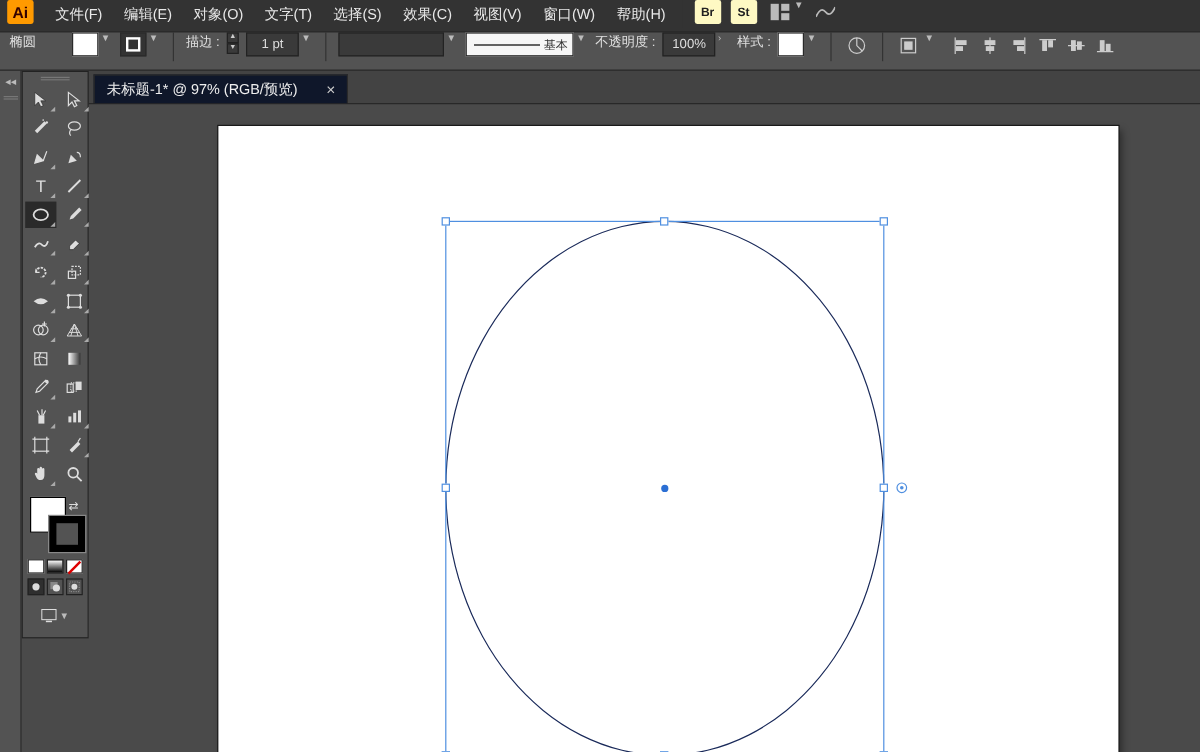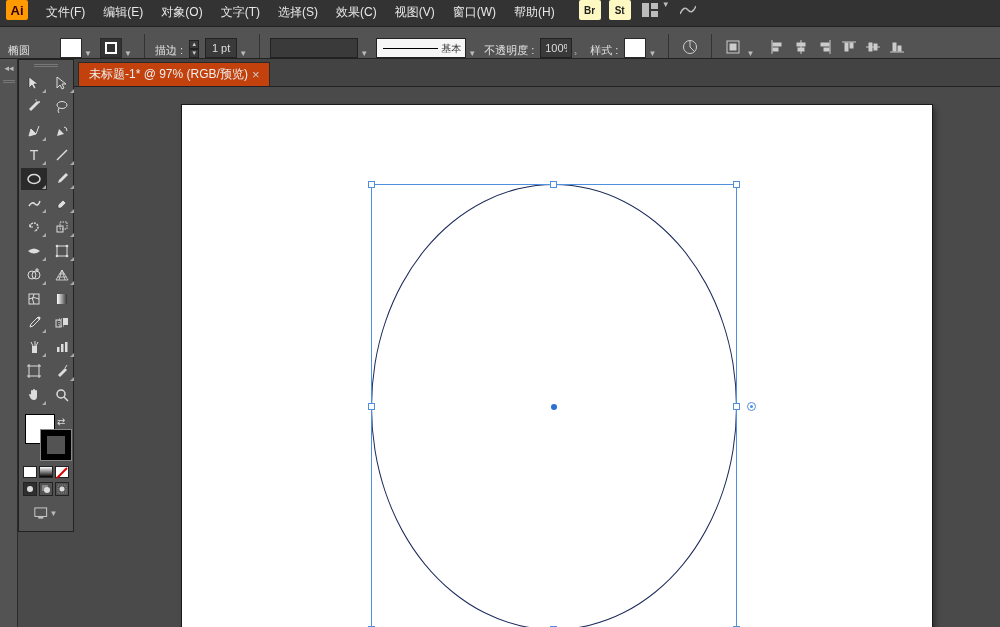--- a/index.html
+++ b/index.html
@@ -6,47 +6,47 @@
   body { background: #4a4a4a; width: 1000px; height: 627px; overflow: hidden; color: #e0e0e0; font-size: 12px; user-select: none; }
 
   
   .menubar { height: 26px; background: #333333; display: flex; padding-left: 6px; gap: 2px; }
   .ai-logo { width: 22px; height: 20px; background: #ff9a00; color: #330000; font-weight: bold; display: flex; align-items: center; justify-content: center; font-size: 13px; border-radius: 2px; margin-right: 8px; }
   .menu-item { padding: 4px 8px; color: #e8e8e8; cursor: default; }
   .menu-icon-btn { width: 22px; height: 20px; background: #fef9c3; color: #222; display: flex; align-items: center; justify-content: center; font-size: 10px; font-weight: bold; margin: 0 3px; border-radius: 2px; }
   .menu-icon-plain { width: 22px; height: 20px; display: flex; align-items: center; justify-content: center; margin: 0 3px; color: #bbb; }
 
   
-  .controlbar { height: 33px; background: #535353; border-top: 1px solid #222; border-bottom: 1px solid #222; display: flex; align-items: flex-end; padding-left: 8px; gap: 6px; }
+  .controlbar { height: 33px; background: #535353; border-top: 1px solid #222; border-bottom: 1px solid #222; display: flex; align-items: flex-start; padding-left: 8px; gap: 6px; }
   .ctrl-label { color: #e0e0e0; font-size: 11px; }
   .ctrl-swatch { width: 22px; height: 20px; border: 1px solid #2a2a2a; display: flex; align-items: center; justify-content: center; }
   .ctrl-swatch.white { background: #fff; }
   .ctrl-swatch.dark { background: #333; color: #fff; font-size: 10px; }
   .ctrl-dd { width: 10px; color: #bbb; font-size: 8px; margin-left: -4px; }
-  .ctrl-input { width: 32px; height: 20px; background: #3a3a3a; border: 1px solid #222; color: #ddd; font-size: 11px; padding: 0 4px; text-align: center; }
+  .ctrl-input { width: 44px; height: 20px; background: #3a3a3a; border: 1px solid #222; color: #ddd; font-size: 11px; padding: 0 4px; text-align: center; }
   .ctrl-input.wide { width: 88px; }
   .ctrl-stepper { display: flex; flex-direction: column; }
   .ctrl-stepper span { width: 10px; height: 9px; background: #3a3a3a; border: 1px solid #222; font-size: 6px; line-height: 7px; text-align: center; color: #ccc; }
   .brush-preview { width: 90px; height: 20px; background: #f6f6f6; display: flex; align-items: center; justify-content: center; position: relative; border: 1px solid #222; }
   .brush-preview::before { content: ""; position: absolute; left: 6px; right: 6px; top: 50%; border-top: 1px solid #000; }
   .brush-label { position: absolute; right: 4px; bottom: 1px; font-size: 10px; color: #333; background: #f6f6f6; padding-left: 3px; }
   .ctrl-sep { width: 1px; height: 24px; background: #333; margin: 0 4px; }
   .ctrl-btn { width: 22px; height: 22px; display: flex; align-items: center; justify-content: center; color: #ccc; }
   .ctrl-btn svg { stroke: #ccc; }
   .align-group { display: flex; gap: 2px; margin-left: 4px; }
 
   
   .dock-strip { position: absolute; left: 0; top: 59px; width: 18px; height: 568px; background: #535353; border-right: 1px solid #2a2a2a; }
   .dock-arrows { width: 18px; height: 18px; font-size: 9px; text-align: center; line-height: 18px; color: #bbb; }
   .dock-grip { width: 18px; height: 8px; display: flex; flex-direction: column; align-items: center; justify-content: center; gap: 1px; }
   .dock-grip span { width: 12px; height: 1px; background: #777; }
 
   
   .doctab-strip { position: absolute; left: 74px; top: 59px; right: 0; height: 28px; background: #434343; border-bottom: 1px solid #222; display: flex; align-items: flex-end; }
-  .doctab { height: 24px; background: #c2410c; border: 1px solid #2a2a2a; border-bottom: none; padding: 0 10px; display: flex; align-items: center; gap: 4px; font-size: 12px; color: #eee; margin-left: 4px; }
+  .doctab { height: 24px; background: #0f172a; border: 1px solid #2a2a2a; border-bottom: none; padding: 0 10px; display: flex; align-items: center; gap: 24px; font-size: 12px; color: #eee; margin-left: 4px; }
   .doctab-close { font-size: 13px; color: #ccc; }
 
   
   .toolbox { position: absolute; left: 18px; top: 59px; width: 56px; background: #535353; border: 1px solid #222; padding-bottom: 8px; }
   .toolbox-grip { height: 10px; display: flex; align-items: center; justify-content: center; gap: 1px; flex-direction: column; }
   .toolbox-grip span { width: 24px; height: 1px; background: #777; }
   .tool-grid { display: grid; grid-template-columns: 26px 26px; gap: 2px 2px; padding: 2px; }
   .tool { width: 26px; height: 22px; display: flex; align-items: center; justify-content: center; color: #ddd; position: relative; }
   .tool.active { background: #2a2a2a; }
   .tool svg { width: 16px; height: 16px; }

